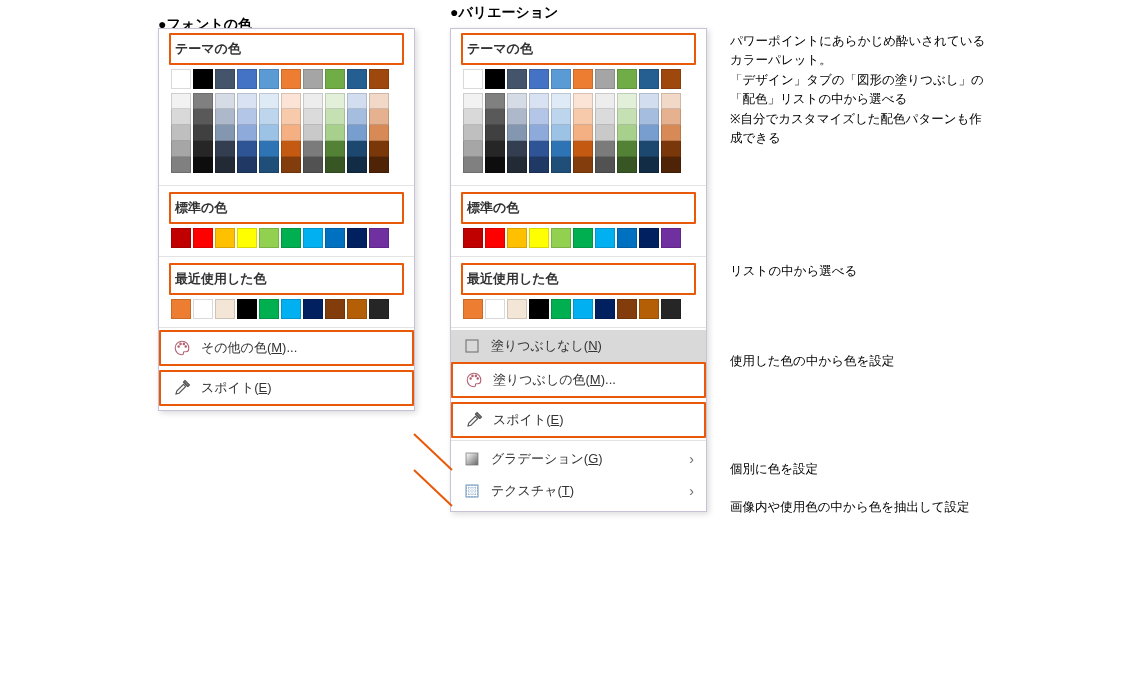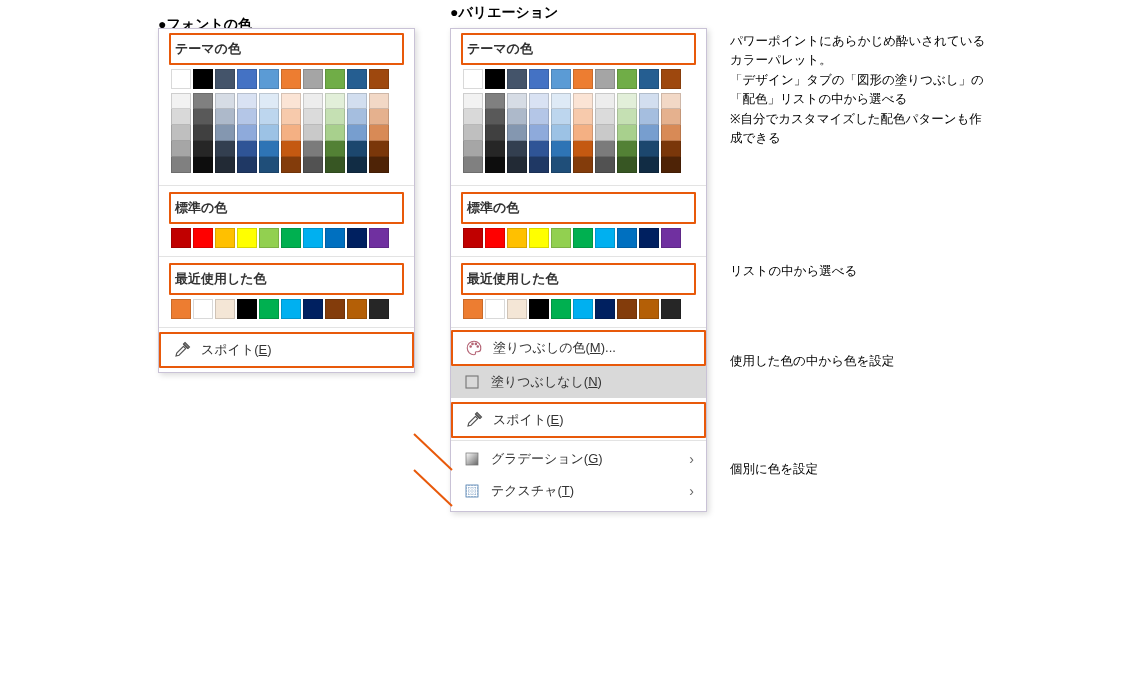--- a/index.html
+++ b/index.html
@@ -157,20 +157,30 @@
           <div class="sw" style="background: rgb(0, 0, 0);"></div>
           <div class="sw" style="background: rgb(0, 176, 80);"></div>
           <div class="sw" style="background: rgb(0, 176, 240);"></div>
           <div class="sw" style="background: rgb(0, 32, 96);"></div>
           <div class="sw" style="background: rgb(131, 60, 11);"></div>
           <div class="sw" style="background: rgb(180, 95, 6);"></div>
           <div class="sw" style="background: rgb(38, 38, 38);"></div>
         </div>
     </div>
     <div class="sep"></div>
+    <div class="mitem hl">
+      <svg viewBox="0 0 24 24" fill="none" stroke="#b56576" stroke-width="1.5">
+        <path d="M12 3a9 9 0 1 0 0 18c1.5 0 2-1 2-2s-.5-2 1-2h2a4 4 0 0 0 4-4 9 9 0 0 0-9-10z"></path>
+        <circle cx="7.5" cy="10" r="1" fill="#e63946"></circle>
+          <circle cx="10" cy="6.5" r="1" fill="#ffb703"></circle>
+        <circle cx="14.5" cy="6.5" r="1" fill="#2a9d8f"></circle>
+          <circle cx="17" cy="10" r="1" fill="#264653"></circle>
+      </svg>
+      <span>その他の色(<span class="u">M</span>)...</span>
+    </div>
     <div class="mitem hl" style="margin-top:4px;margin-bottom:4px;">
       <svg viewBox="0 0 24 24" fill="none" stroke="#555" stroke-width="1.5">
         <path d="M4 20l1-4 9-9 3 3-9 9-4 1z"></path>
           <path d="M14 4l6 6" stroke="#333"></path>
           <path d="M16 2l6 6-2 2-6-6 2-2z" fill="#888"></path>
       </svg>
       <span>スポイト(<span class="u">E</span>)</span>
     </div>
   </div>
 
@@ -288,35 +298,35 @@
           <div class="sw" style="background: rgb(0, 0, 0);"></div>
           <div class="sw" style="background: rgb(0, 176, 80);"></div>
           <div class="sw" style="background: rgb(0, 176, 240);"></div>
           <div class="sw" style="background: rgb(0, 32, 96);"></div>
           <div class="sw" style="background: rgb(131, 60, 11);"></div>
           <div class="sw" style="background: rgb(180, 95, 6);"></div>
           <div class="sw" style="background: rgb(38, 38, 38);"></div>
         </div>
     </div>
     <div class="sep"></div>
+    <div class="mitem hover">
+      <svg viewBox="0 0 24 24" fill="none" stroke="#777" stroke-width="1.5">
+        <rect x="4" y="4" width="16" height="16"></rect>
+      </svg>
+      <span>塗りつぶしなし(<span class="u">N</span>)</span>
+    </div>
     <div class="mitem hl">
       <svg viewBox="0 0 24 24" fill="none" stroke="#b56576" stroke-width="1.5">
         <path d="M12 3a9 9 0 1 0 0 18c1.5 0 2-1 2-2s-.5-2 1-2h2a4 4 0 0 0 4-4 9 9 0 0 0-9-10z"></path>
         <circle cx="7.5" cy="10" r="1" fill="#e63946"></circle>
           <circle cx="10" cy="6.5" r="1" fill="#ffb703"></circle>
         <circle cx="14.5" cy="6.5" r="1" fill="#2a9d8f"></circle>
           <circle cx="17" cy="10" r="1" fill="#264653"></circle>
       </svg>
       <span>塗りつぶしの色(<span class="u">M</span>)...</span>
-    </div>
-    <div class="mitem hover">
-      <svg viewBox="0 0 24 24" fill="none" stroke="#777" stroke-width="1.5">
-        <rect x="4" y="4" width="16" height="16"></rect>
-      </svg>
-      <span>塗りつぶしなし(<span class="u">N</span>)</span>
     </div>
     <div class="mitem hl" style="margin-top:4px;">
       <svg viewBox="0 0 24 24" fill="none" stroke="#555" stroke-width="1.5">
         <path d="M4 20l1-4 9-9 3 3-9 9-4 1z"></path>
           <path d="M14 4l6 6" stroke="#333"></path>
           <path d="M16 2l6 6-2 2-6-6 2-2z" fill="#888"></path>
       </svg>
       <span>スポイト(<span class="u">E</span>)</span>
     </div>
     <div class="sep"></div>
@@ -342,19 +352,20 @@
       <span class="chev">›</span>
     </div>
   </div>
 
   <div class="anno" style="left:730px;top:32px;width:260px;white-space:pre-line;">パワーポイントにあらかじめ酔いされているカラーパレット。
 「デザイン」タブの「図形の塗りつぶし」の「配色」リストの中から選べる
 ※自分でカスタマイズした配色パターンも作成できる</div>
   <div class="anno" style="left:730px;top:262px;">リストの中から選べる</div>
   <div class="anno" style="left:730px;top:352px;">使用した色の中から色を設定</div>
   <div class="anno" style="left:730px;top:460px;">個別に色を設定</div>
+  <div class="anno" style="left:730px;top:498px;width:260px;">画像内や使用色の中から色を抽出して設定</div>
 
   <svg class="conn" style="left:0;top:0;width:720px;height:560px;">
     <line x1="414" y1="434" x2="452" y2="470" stroke="#e8590a" stroke-width="2"></line>
     <line x1="414" y1="470" x2="452" y2="506" stroke="#e8590a" stroke-width="2"></line>
   </svg>
 
 </div>
 
 </body></html>

